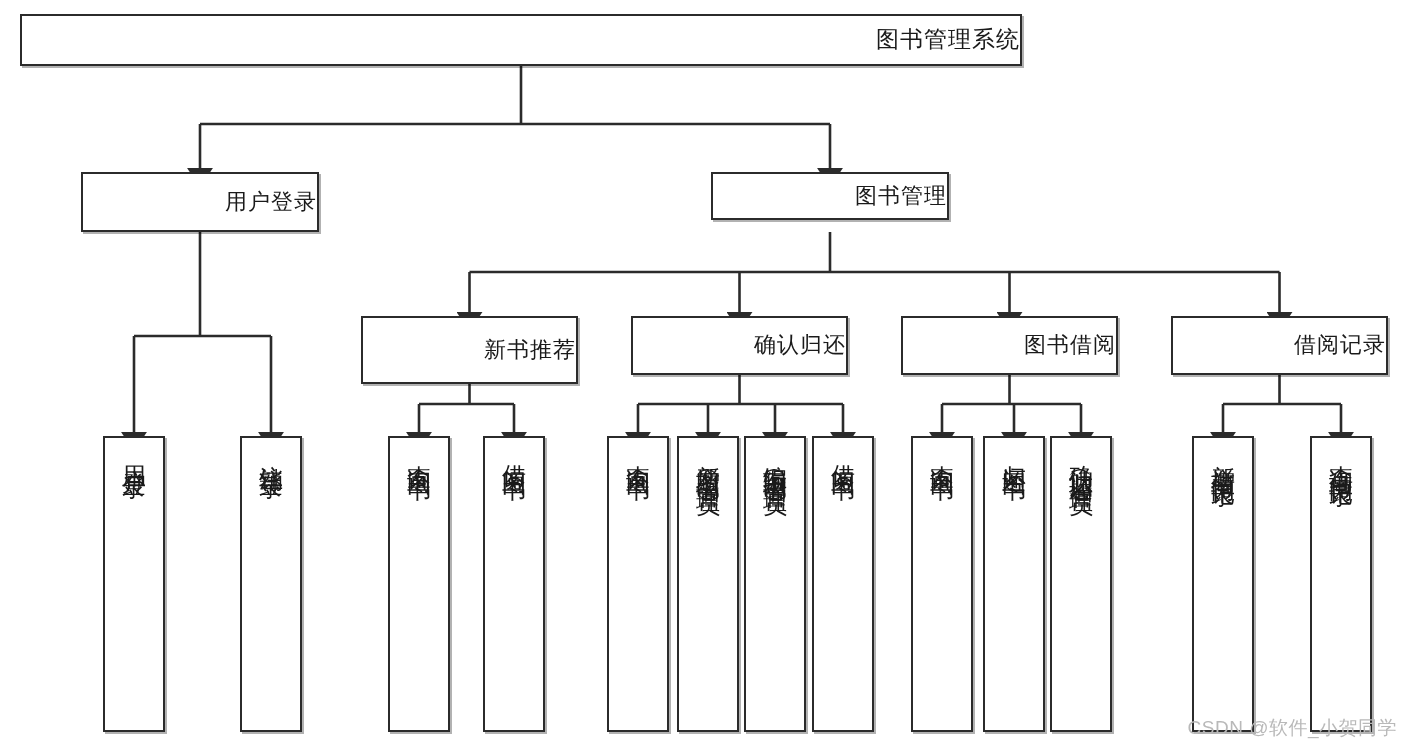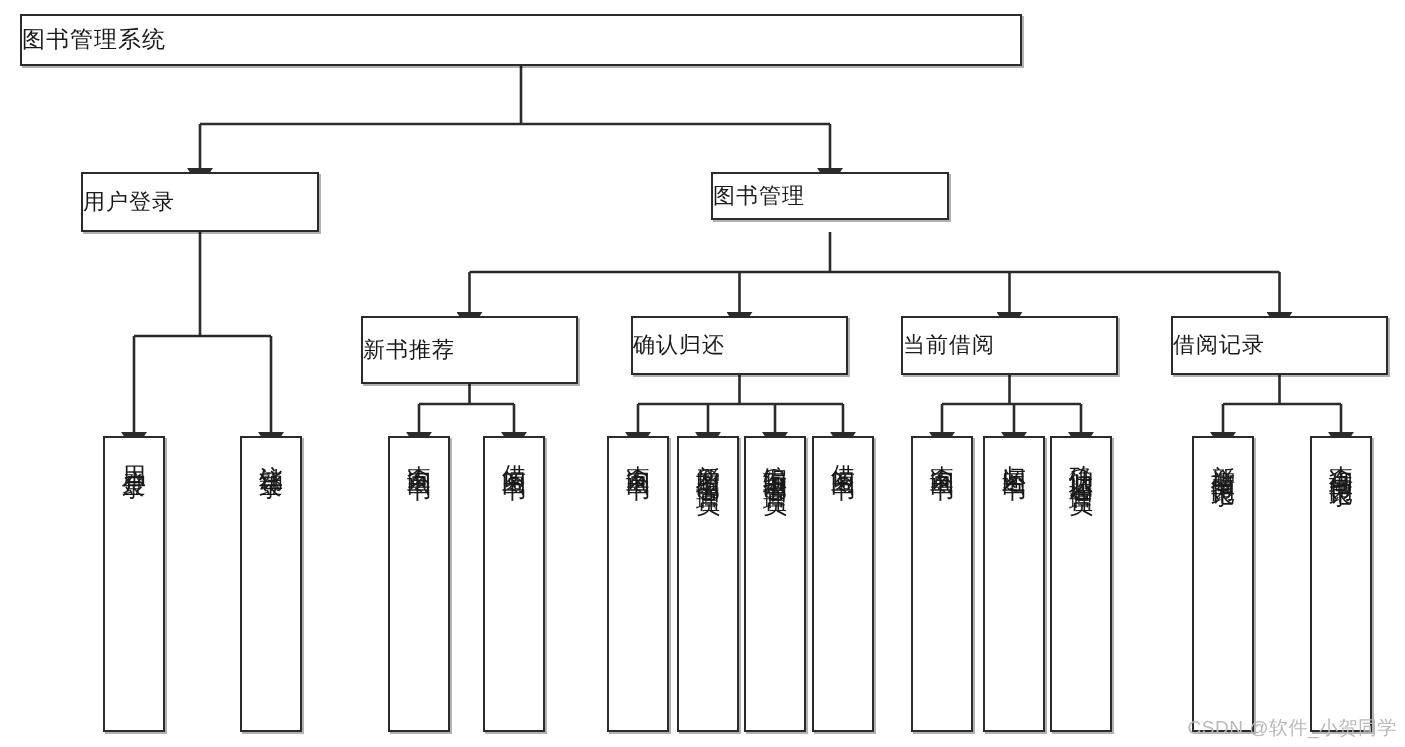--- a/index.html
+++ b/index.html
@@ -22,21 +22,21 @@
     pointer-events:none;
   }
   .node{
     position:absolute;
     box-sizing:border-box;
     background:#ffffff;
     border:2px solid #2b2b2b;
     box-shadow:2px 2px 0 0 rgba(0,0,0,0.30);
     display:flex;
     align-items:center;
-    justify-content:flex-start;
+    justify-content:flex-end;
     color:#1a1a1a;
     z-index:2;
   }
   .node .label{
     display:block;
     text-align:center;
     line-height:1.12;
     white-space:pre;
   }
   .node.horiz .label{
@@ -127,21 +127,21 @@
       <div class="node horiz" style="left: 711px; top: 172px; width: 238px; height: 48px;">
         <span class="label">图书管理</span>
       </div>
       <div class="node horiz" style="left: 361px; top: 316px; width: 217px; height: 68px;">
         <span class="label">新书推荐</span>
       </div>
       <div class="node horiz" style="left: 631px; top: 316px; width: 217px; height: 59px;">
         <span class="label">确认归还</span>
       </div>
       <div class="node horiz" style="left: 901px; top: 316px; width: 217px; height: 59px;">
-        <span class="label">当前借阅</span>
+        <span class="label">图书借阅</span>
       </div>
       <div class="node horiz" style="left: 1171px; top: 316px; width: 217px; height: 59px;">
         <span class="label">借阅记录</span>
       </div>
       <div class="node vert" style="left: 103px; top: 436px; width: 62px; height: 296px;">
         <span class="label">用户登录</span>
       </div>
       <div class="node vert" style="left: 240px; top: 436px; width: 62px; height: 296px;">
         <span class="label">注销登录</span>
       </div>

